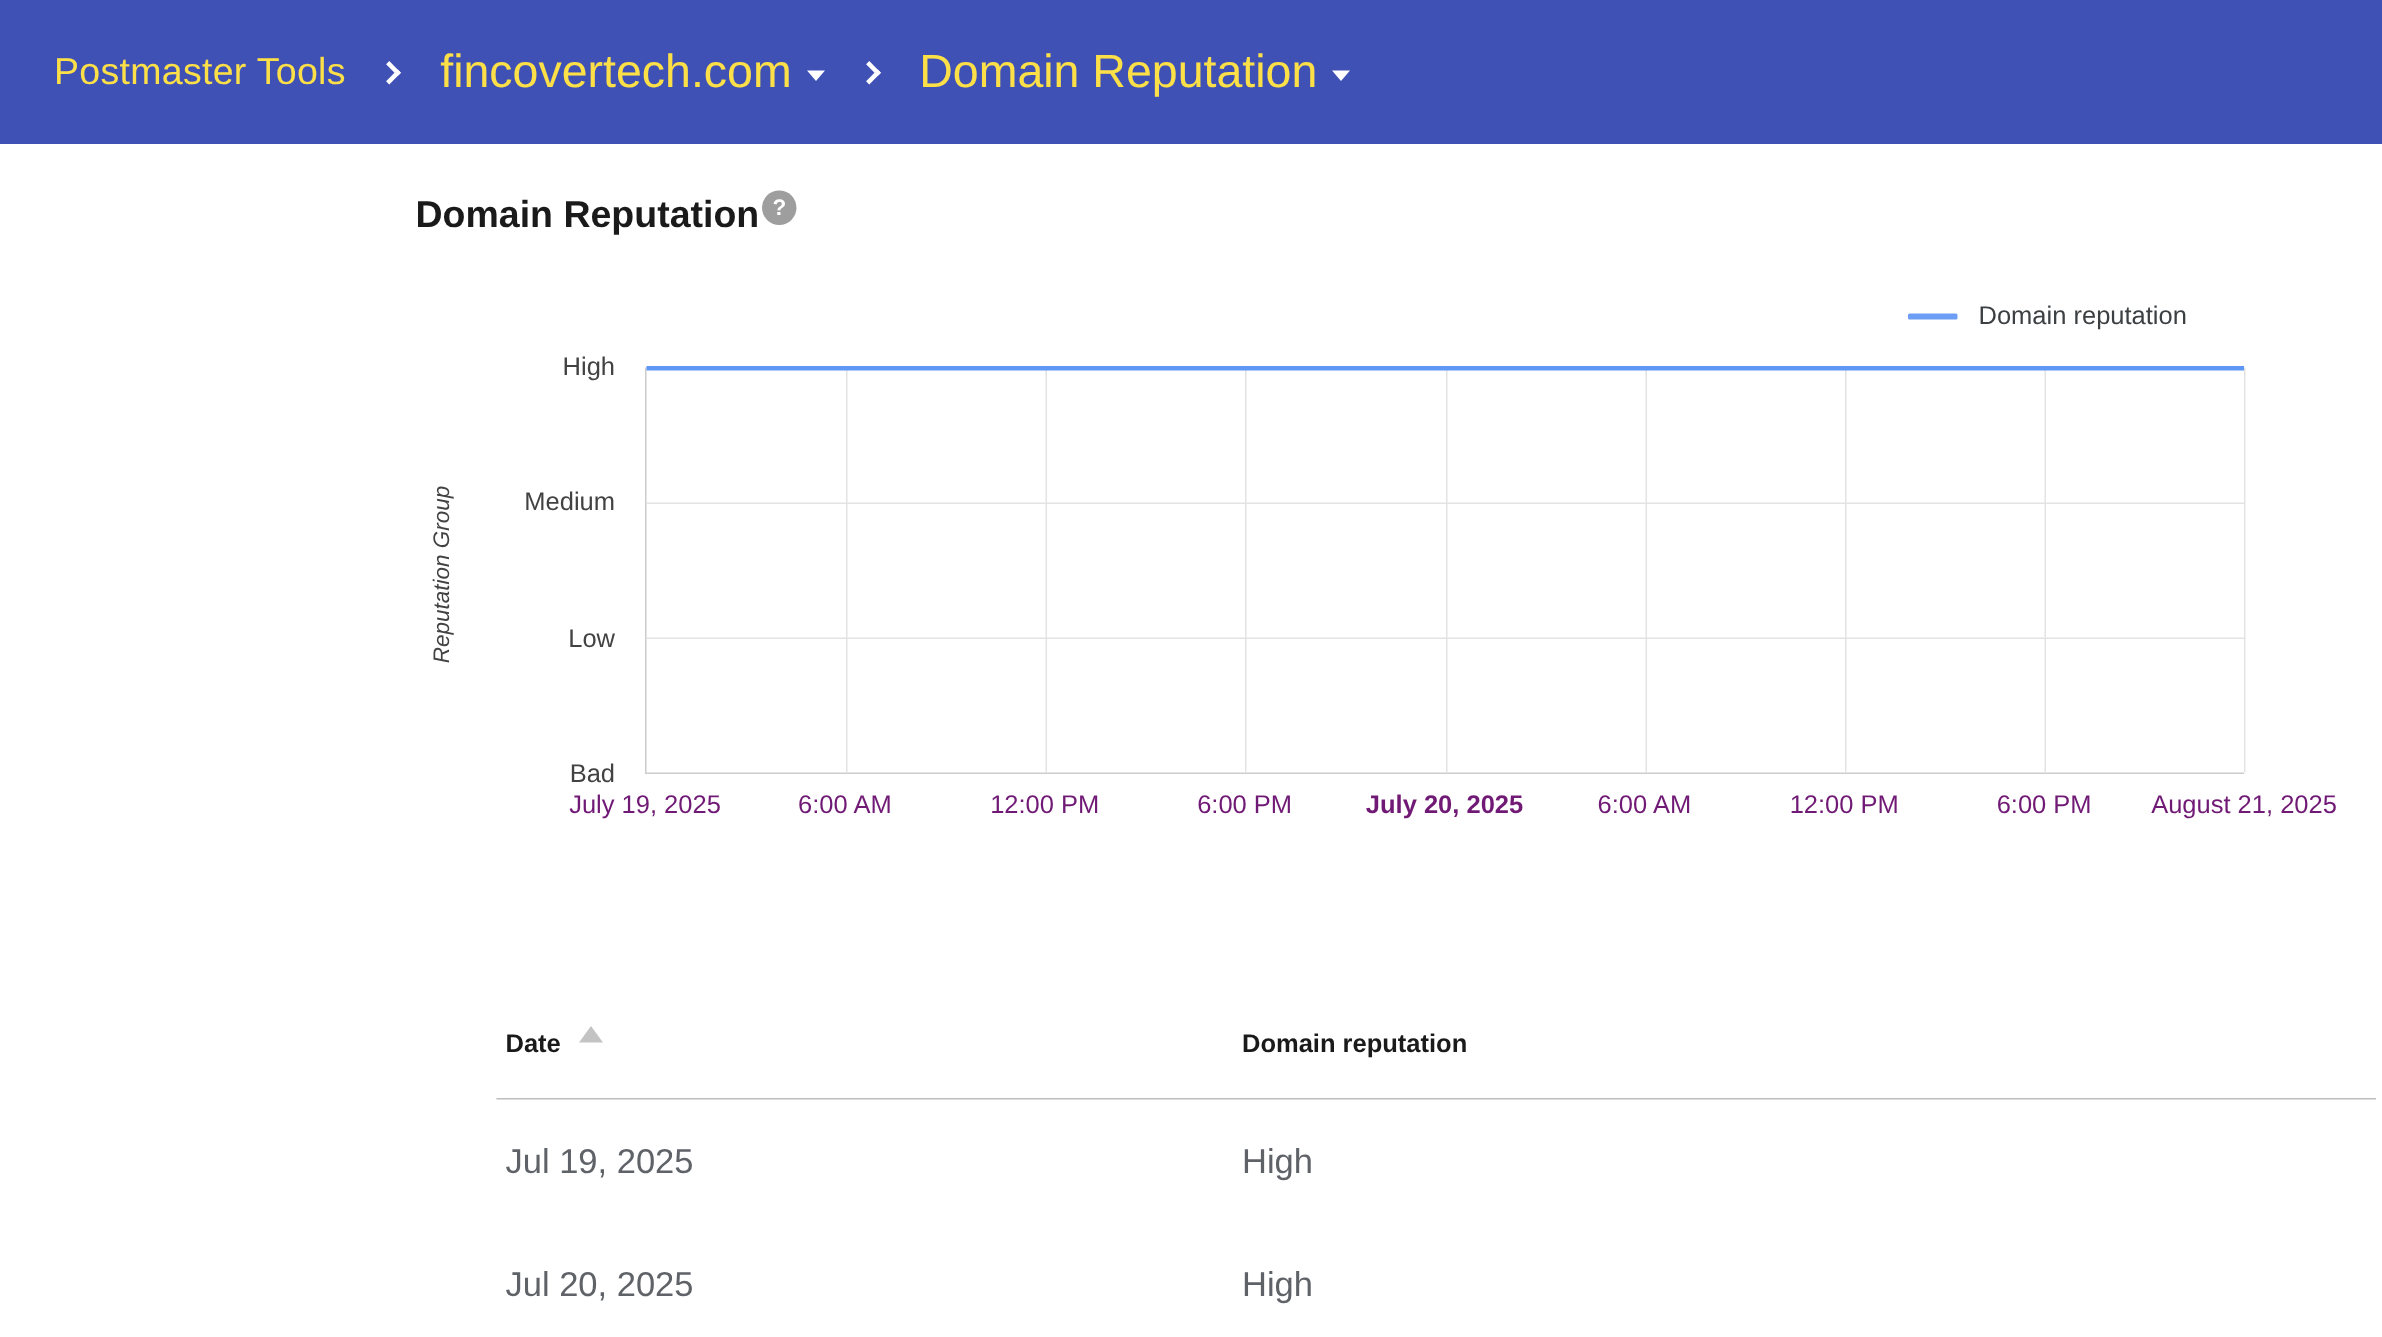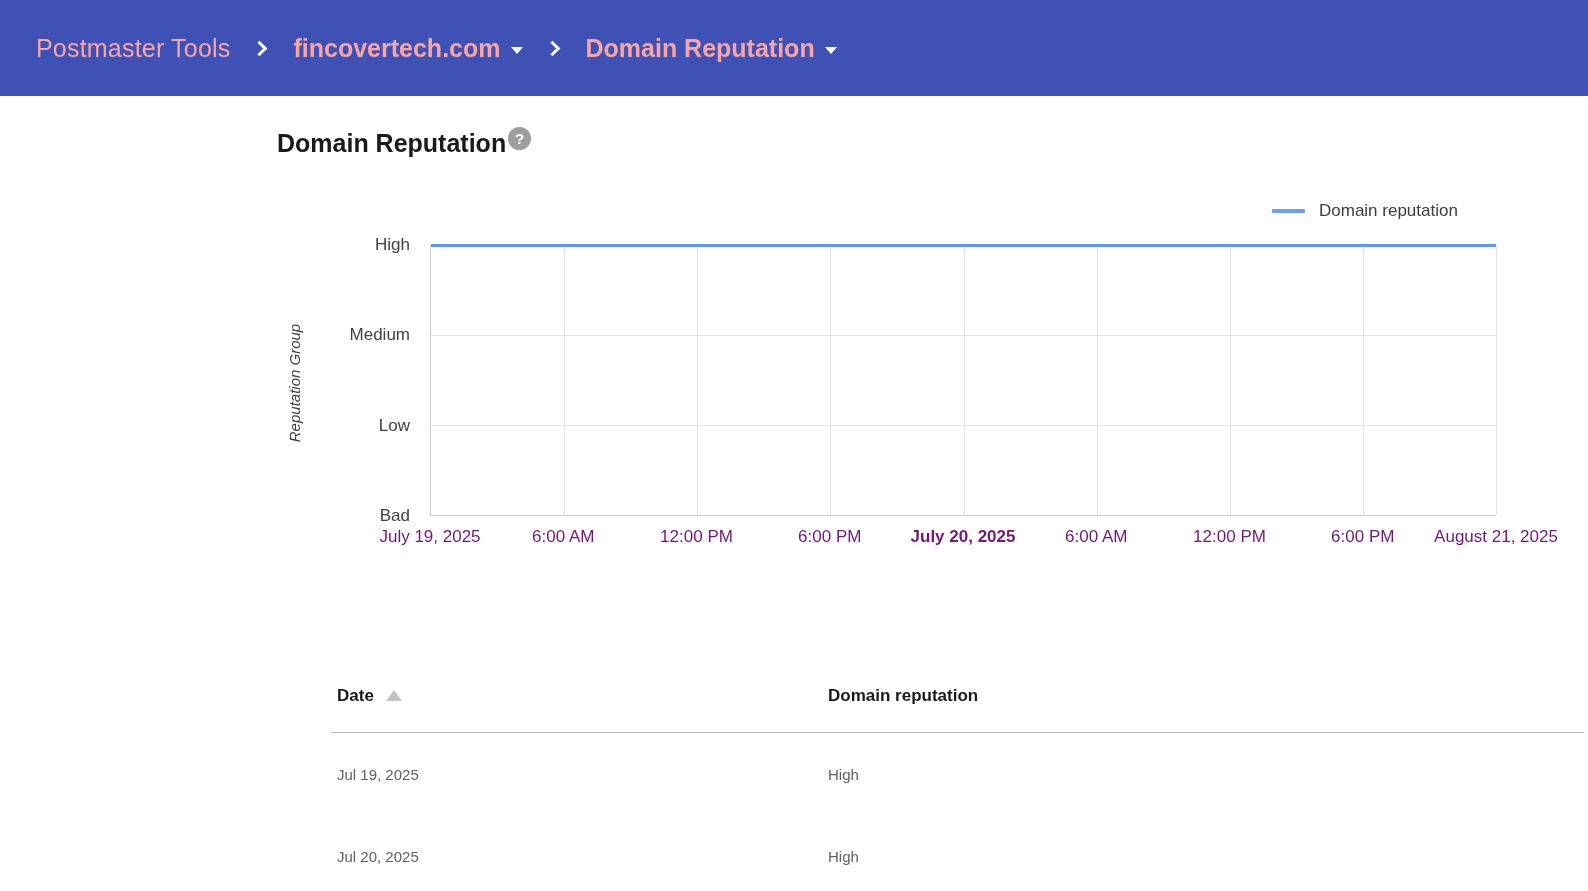--- a/index.html
+++ b/index.html
@@ -4,29 +4,29 @@
 <style>
   * { margin: 0; padding: 0; box-sizing: border-box; }
   html, body { width: 1588px; height: 891px; background: #ffffff; overflow: hidden; }
   body { font-family: "Liberation Sans", "DejaVu Sans", sans-serif; color: #202124; }
   .screen { position: relative; width: 1588px; height: 891px; }
 
   
   .navbar {
     position: absolute; top: 0; left: 0; width: 100%; height: 96px;
     background: #3F51B5; display: flex; align-items: center; padding-left: 36px;
-    color: #fca5a5;
+    color: #fde047;
   }
   .navbar .brand { font-size: 25px; letter-spacing: 0.2px; cursor: pointer; }
   .crumb-sep {
     width: 11px; height: 11px; border-top: 3px solid #ffffff; border-right: 3px solid #ffffff;
     transform: rotate(45deg); margin: 0 28px 0 24px; display: inline-block; flex: none;
   }
   .nav-drop { display: flex; align-items: center; cursor: pointer; }
-  .nav-drop .lbl { font-size: 25px; font-weight: bold; }
+  .nav-drop .lbl { font-size: 31px; }
   .caret-down {
     width: 0; height: 0; border-left: 6px solid transparent; border-right: 6px solid transparent;
     border-top: 7px solid #ffffff; margin-left: 10px; margin-top: 4px;
   }
 
   
   .title-row { position: absolute; left: 277px; top: 129px; display: flex; align-items: flex-start; }
   .page-title { font-size: 25px; font-weight: bold; color: #1a1a1a; }
   .help-icon {
     width: 23px; height: 23px; border-radius: 50%; background: #9e9e9e; color: #ffffff;
@@ -65,28 +65,28 @@
   .x-labels { position: absolute; left: 430px; top: 527px; width: 1066px; height: 22px; }
   .x-label {
     position: absolute; transform: translateX(-50%);
     font-size: 17px; color: #701a75; white-space: nowrap;
   }
 
   
   .rep-table { position: absolute; left: 331px; top: 686px; width: 1253px; }
   .trow { display: grid; grid-template-columns: 491px 1fr; align-items: center; }
   .thead { padding: 0 0 26px 6px; border-bottom: 1px solid #bdbdbd; }
-  .th { font-size: 17px; font-weight: bold; color: #1a1a1a; display: flex; align-items: center; }
+  .th { font-size: 17px; font-weight: bold; color: #1a1a1a; display: flex; }
   .th.sortable { cursor: pointer; }
   .sort-asc {
     width: 0; height: 0; border-left: 8px solid transparent; border-right: 8px solid transparent;
     border-bottom: 11px solid #c3c3c3; margin-left: 12px; margin-top: -2px;
   }
   .tbody .trow { height: 82px; padding-left: 6px; }
-  .td { font-size: 15px; color: #5f6368; }
+  .td { font-size: 23px; color: #5f6368; }
 </style>
 </head>
 <body>
 
 <div class="screen">
 
   <header class="navbar">
     <span class="brand">Postmaster Tools</span>
     <span class="crumb-sep"></span>
     <span class="nav-drop">

